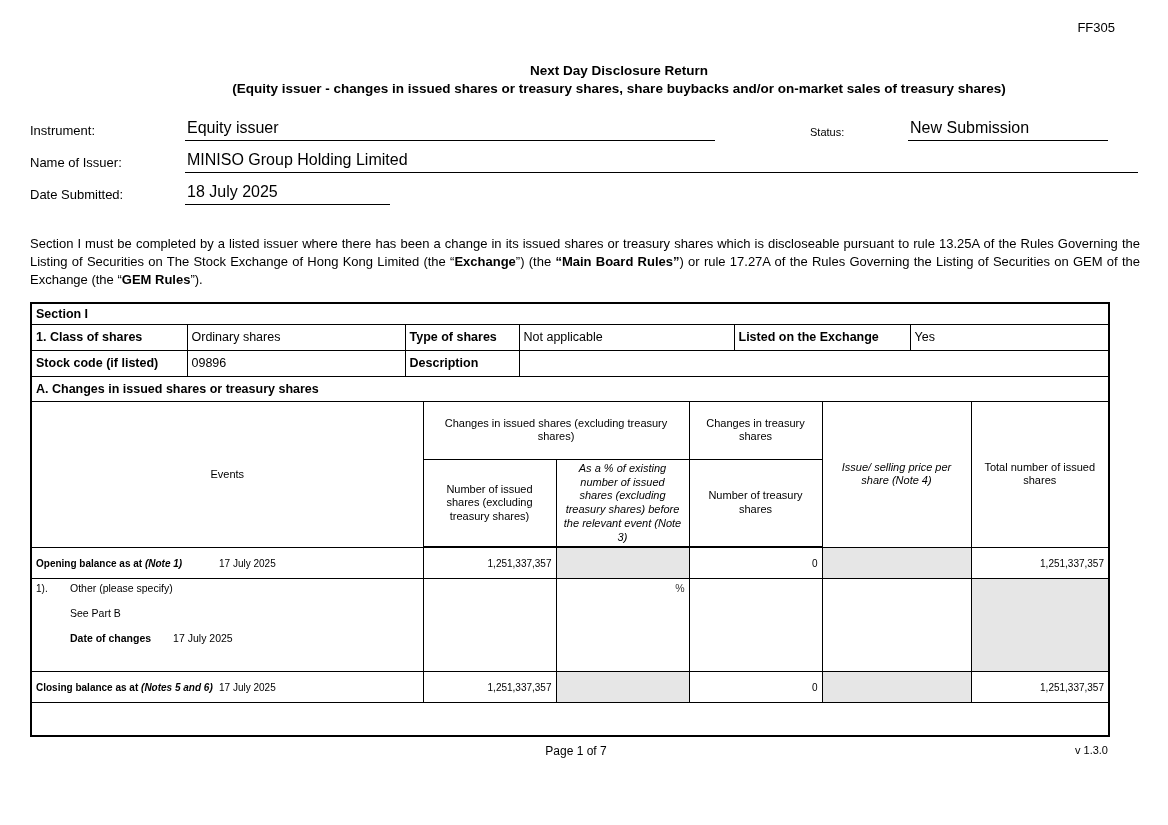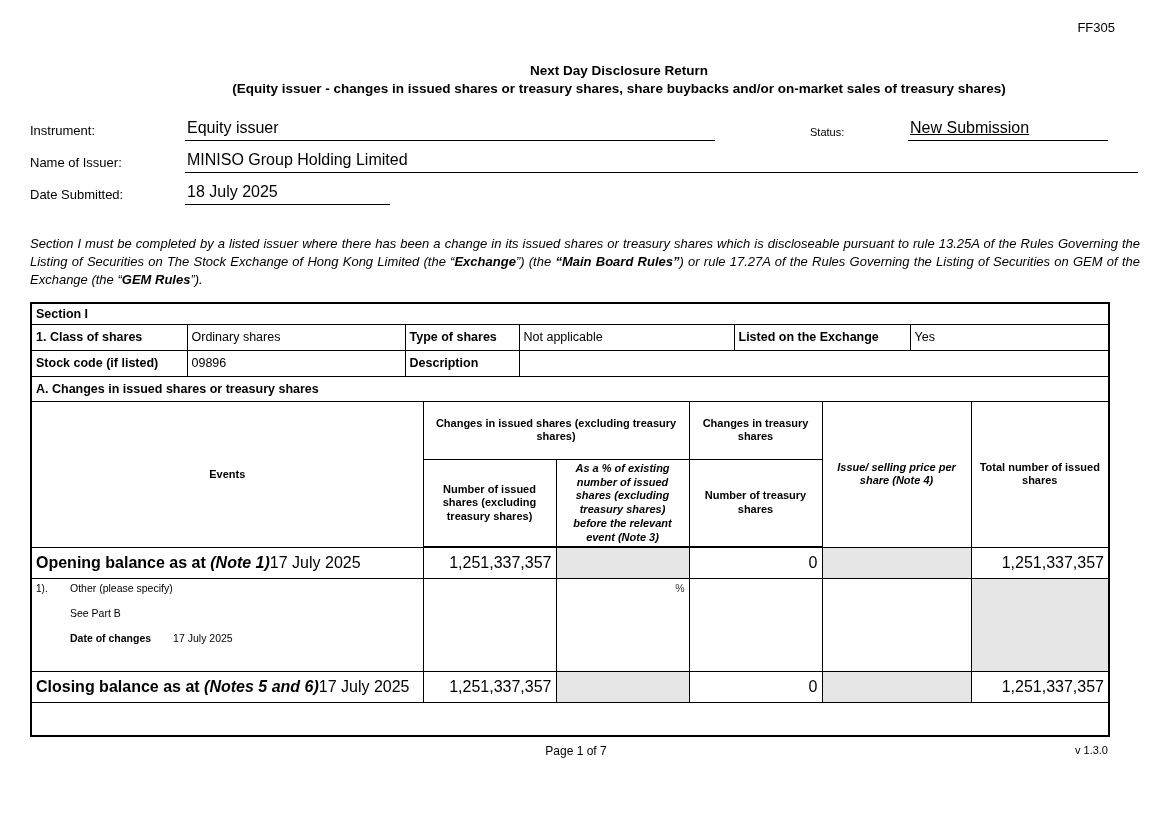--- a/index.html
+++ b/index.html
@@ -10,47 +10,47 @@
 
   .title-block { padding-top:62px; padding-left:90px; padding-right:20px;
                  text-align:center; font-weight:bold; font-size:13.5px; line-height:1.3; }
 
   .fields { margin:22px 30px 0 30px; }
   .frow { display:flex; align-items:flex-end; margin-bottom:10px; }
   .flabel { width:155px; font-size:13px; padding-bottom:3px; flex-shrink:0; }
   .flabel-status { width:98px; margin-left:95px; font-size:11px; padding-bottom:3px; flex-shrink:0; }
   .fval { font-size:16px; border-bottom:1px solid #000; padding:0 2px 3px 2px; box-sizing:border-box; }
   .w-inst { width:530px; }
-  .w-status { width:200px;text-decoration:underline; }
+  .w-status { width:200px; }
   .w-issuer { flex:1; }
   .w-date { width:205px; }
 
-  .intro { margin:30px 28px 0 30px; font-size:13px; font-style:italic;
+  .intro { margin:30px 28px 0 30px; font-size:13px; 
            text-align:justify; line-height:1.38; }
   .intro b { font-weight:bold; }
 
   .sec { margin:13px 30px 0 30px; width:1080px; box-sizing:border-box; border:2px solid #000; }
   .bar { font-weight:bold; font-size:12.5px; padding:3px 4px; border-bottom:1px solid #000; }
   .bar-a { border-top:1px solid #000; padding:5px 4px; }
 
   table { width:100%; border-collapse:collapse; border-style:hidden; table-layout:fixed; }
   td { border:1px solid #000; }
 
   #t1 { font-size:12.5px; }
   #t1 td { padding:3px 4px; height:19px; vertical-align:middle; overflow:hidden; white-space:nowrap; }
   .lbl { font-weight:bold; }
 
   #t2 td { overflow:hidden; }
-  #t2 .hc { text-align:center; vertical-align:middle; font-weight:bold; font-size:11px;
+  #t2 .hc { text-align:center; vertical-align:middle; font-weight:normal; font-size:11px;
             padding:2px 6px; line-height:1.25; }
   .it { font-style:italic; }
   .hrow1 td { height:53px; }
   .hrow2 td { height:73px; border-bottom-width:2px;margin-left:32px; }
 
-  .drow td { height:26px; font-size:16px; vertical-align:middle; padding:2px 4px; }
+  .drow td { height:26px; font-size:10px; vertical-align:middle; padding:2px 4px; }
   .num { text-align:right; }
   .shaded { background:#e6e6e6; }
   .ev { padding-left:3px; }
   .evlabel { display:inline-block; min-width:183px; font-weight:bold; }
 
   .erow td { height:86px; font-size:10.5px; vertical-align:top; padding:3px 4px; }
   .pct-cell { text-align:right; color:#333; }
   .ind { margin-left:34px; }
   .mt { margin-top:13px; }
   .idx { display:inline-block; width:34px; font-size:10px; }

